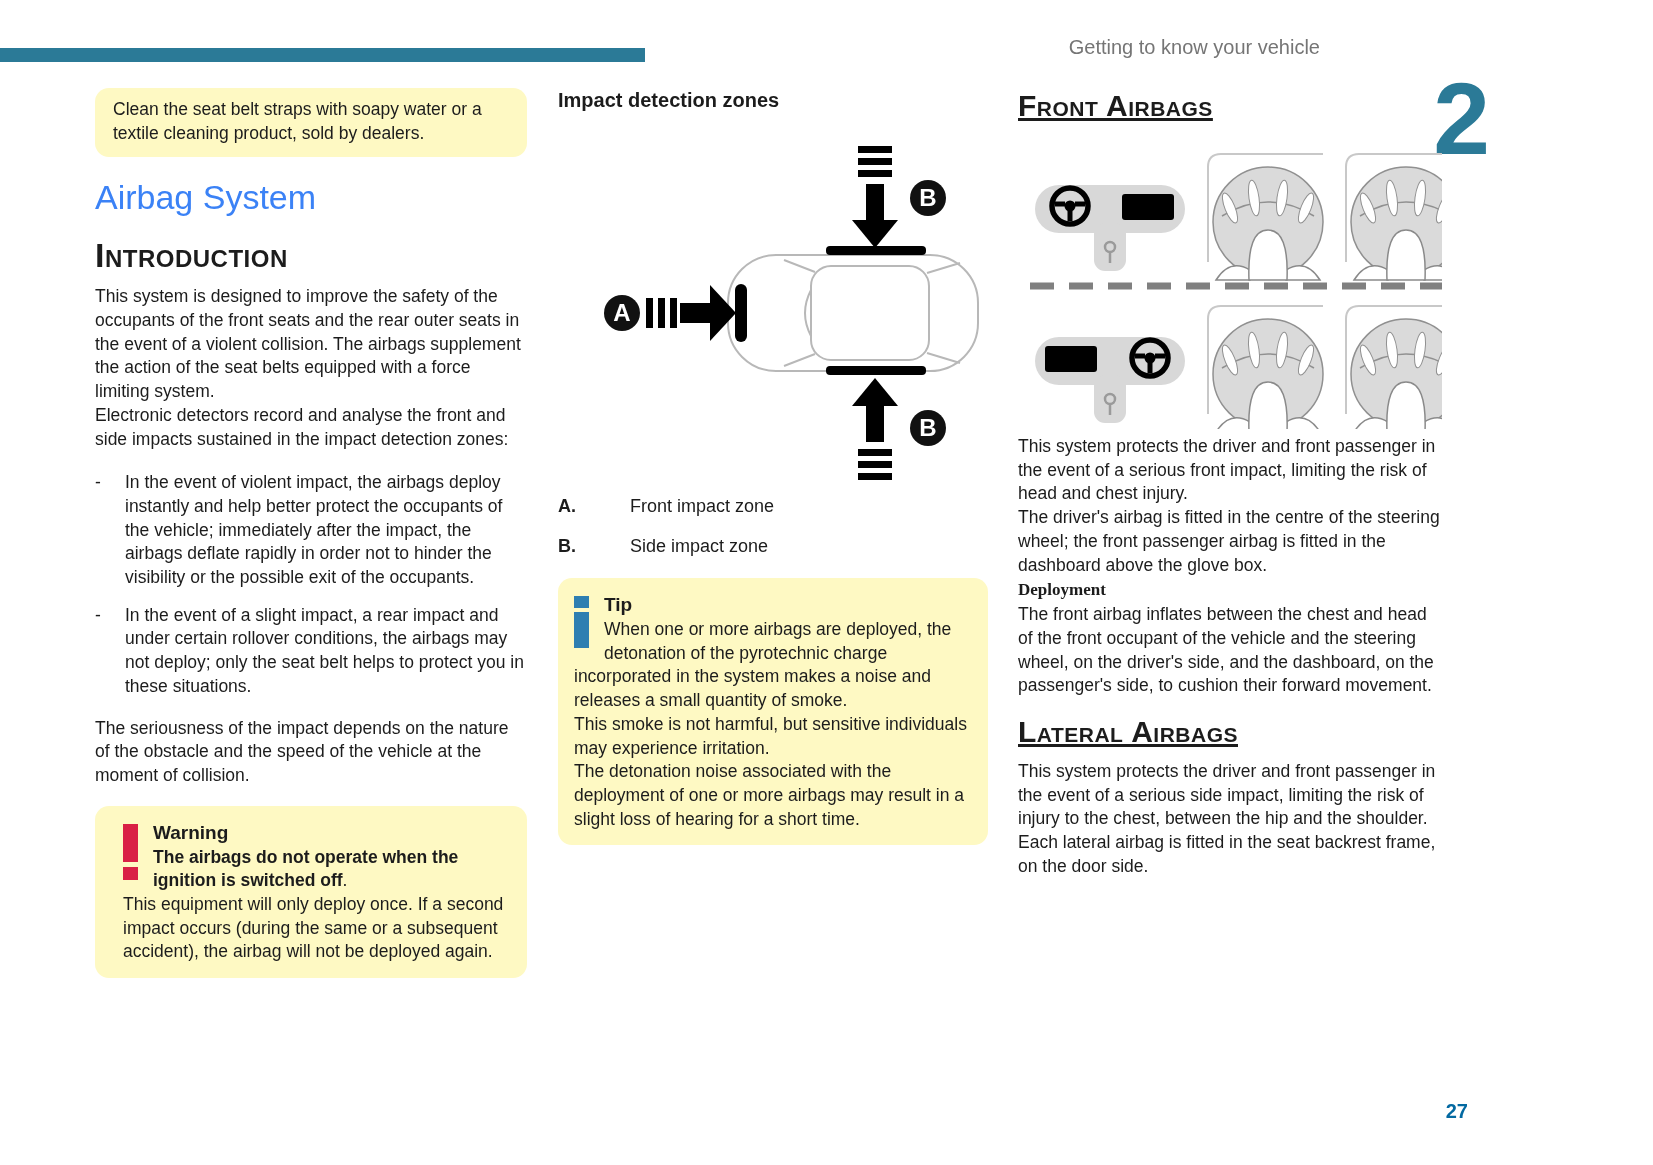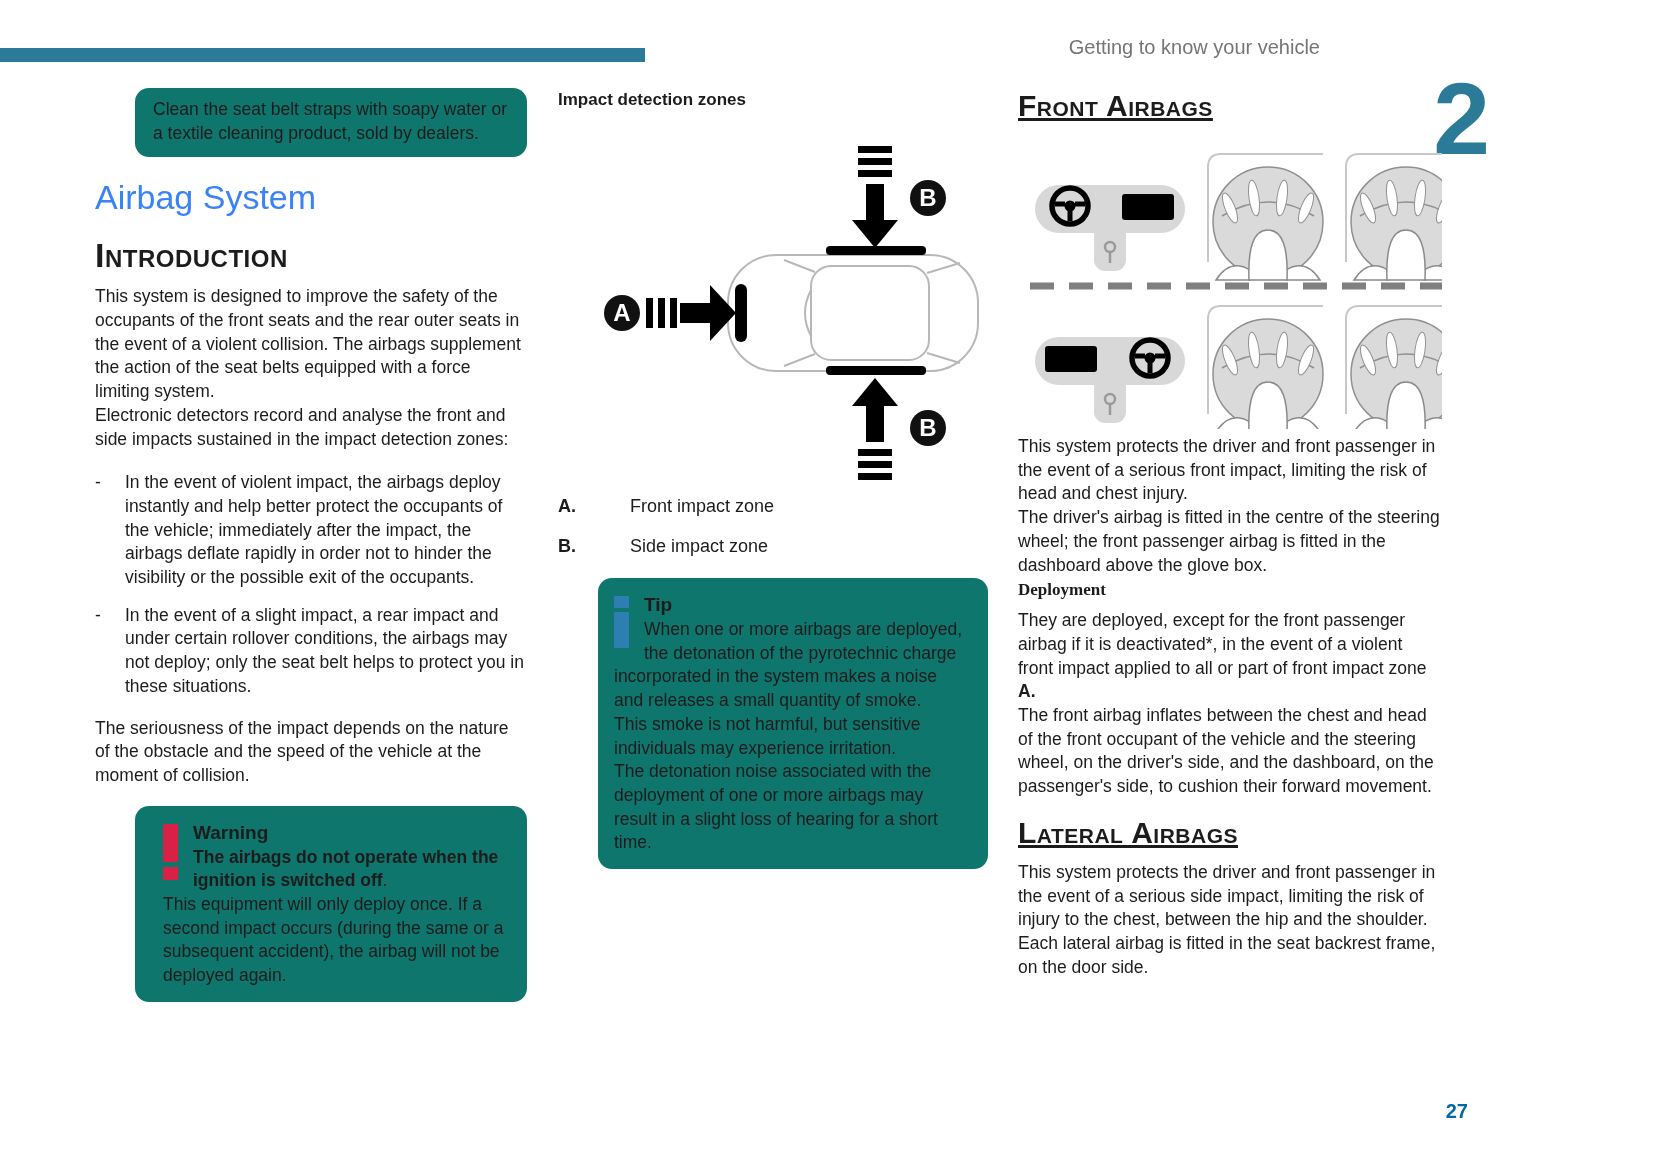--- a/index.html
+++ b/index.html
@@ -17,21 +17,21 @@
     color:#2b7a97; line-height:1.05;
   }
   .pagenum {
     position:absolute; top:1100px; right:52px; font-size:20px; font-weight:bold; color:#0369a1;
   }
   .col { position:absolute; top:88px; font-size:17.5px; line-height:23.7px; }
   .col-left  { left:95px;  width:432px; }
   .col-mid   { left:558px; width:430px; }
   .col-right { left:1018px; width:424px; }
 
-  .graybox { background:#0f766e; border-radius:14px; padding:10px 18px 12px 18px;margin-left:40px; }
+  .graybox { background:#fef9c3; border-radius:14px; padding:10px 18px 12px 18px; }
   .doc-title { margin-top:20px; font-size:34px; line-height:1.2; color:#3b82f6; font-weight:normal; }
   .sec-head {
     font-variant:small-caps; font-weight:bold; letter-spacing:0.5px;
   }
   .sec-head.sm { margin-top:18px; font-size:34px; line-height:1.15; }
   .sec-head.lg { font-size:30px; line-height:1.2;text-decoration:underline; }
   .p  { margin-top:10px; }
   .cont { margin-top:0; }
   .bullets { margin-top:20px; }
   .bullet { display:flex; }
@@ -41,21 +41,21 @@
   .p3 { margin-top:18px; }
 
   .alertbox { margin-top:18px; padding:14px 20px 14px 28px; }
   .box-title { font-weight:bold; font-size:19px; line-height:26px; }
   .float-icon { float:left; width:16px; margin:4px 14px 4px 0; }
   .excl-bar { width:15px; height:38px; background:#d92045; }
   .excl-dot { width:15px; height:13px; background:#d92045; margin-top:5px; }
   .info-dot { width:15px; height:12px; background:#2e7fb1; }
   .info-bar { width:15px; height:36px; background:#2e7fb1; margin-top:4px; }
 
-  .mid-head { font-weight:bold; font-size:17px; line-height:24px; }
+  .mid-head { font-weight:bold; font-size:20px; line-height:24px; }
   .diagram-svg { display:block; margin-top:26px; width:430px; height:350px; }
   .legend { margin-top:6px; }
   .legend-row { display:flex; font-size:18px; line-height:24px; }
   .legend-row + .legend-row { margin-top:16px; }
   .legend-key { width:72px; flex:0 0 72px; font-weight:bold; }
   .tipbox { margin-top:20px; padding:14px 18px 14px 16px; }
 
   .illu-svg { display:block; margin-top:10px; width:424px; height:295px; }
   .dep-head { margin-top:0; font-weight:bold; font-size:17px; line-height:26px;font-family:Liberation Serif, serif; }
   .lat-head { margin-top:16px; }
@@ -223,21 +223,20 @@
       <rect x="27" y="212" width="52" height="26" rx="3" fill="#000"></rect>
       <use href="#wheel" x="132" y="224"></use>
       <use href="#bagfig" x="250" y="240"></use>
       <use href="#bagfig" x="388" y="240"></use>
     </svg>
 
     <div class="rp">This system protects the driver and front passenger in the event of a serious front impact, limiting the risk of head and chest injury.</div>
     <div class="cont">The driver's airbag is fitted in the centre of the steering wheel; the front passenger airbag is fitted in the dashboard above the glove box.</div>
 
     <div class="dep-head">Deployment</div>
-    <div class="rp"><span>They are deployed, except for the front passenger airbag if it is deactivated*, in the event of a violent front impact applied to all or part of front impact zone </span><b>A.</b></div>
     <div class="cont">The front airbag inflates between the chest and head of the front occupant of the vehicle and the steering wheel, on the driver's side, and the dashboard, on the passenger's side, to cushion their forward movement.</div>
 
     <h2 class="sec-head lg lat-head">Lateral Airbags</h2>
     <div class="rp" style="margin-top:10px">This system protects the driver and front passenger in the event of a serious side impact, limiting the risk of injury to the chest, between the hip and the shoulder.</div>
     <div class="cont">Each lateral airbag is fitted in the seat backrest frame, on the door side.</div>
   </div>
 
 </div>
 
 </body></html>

